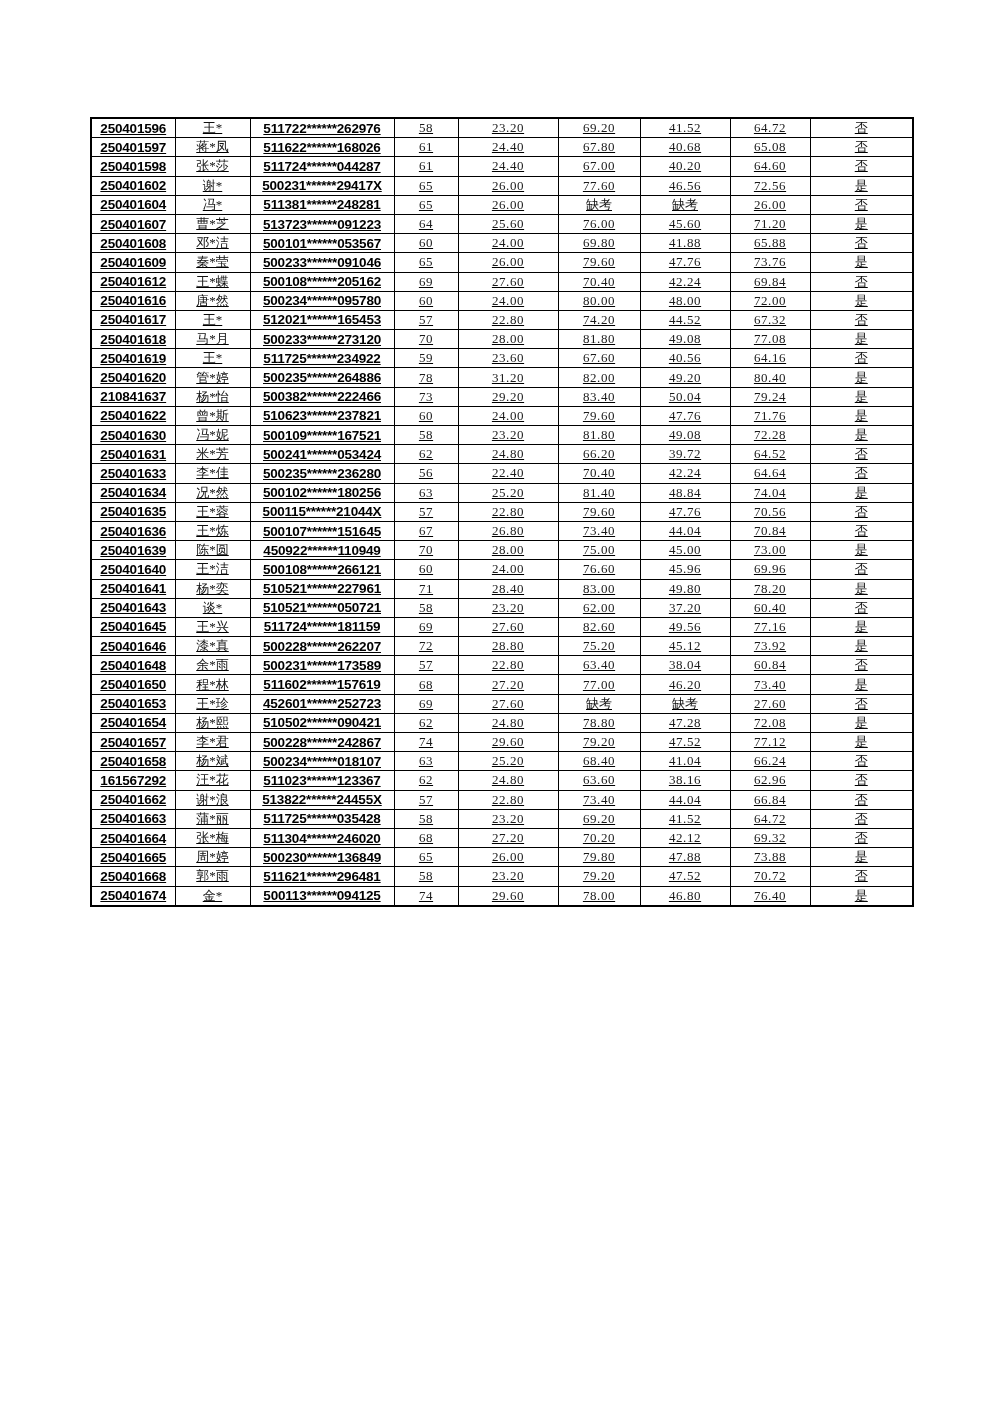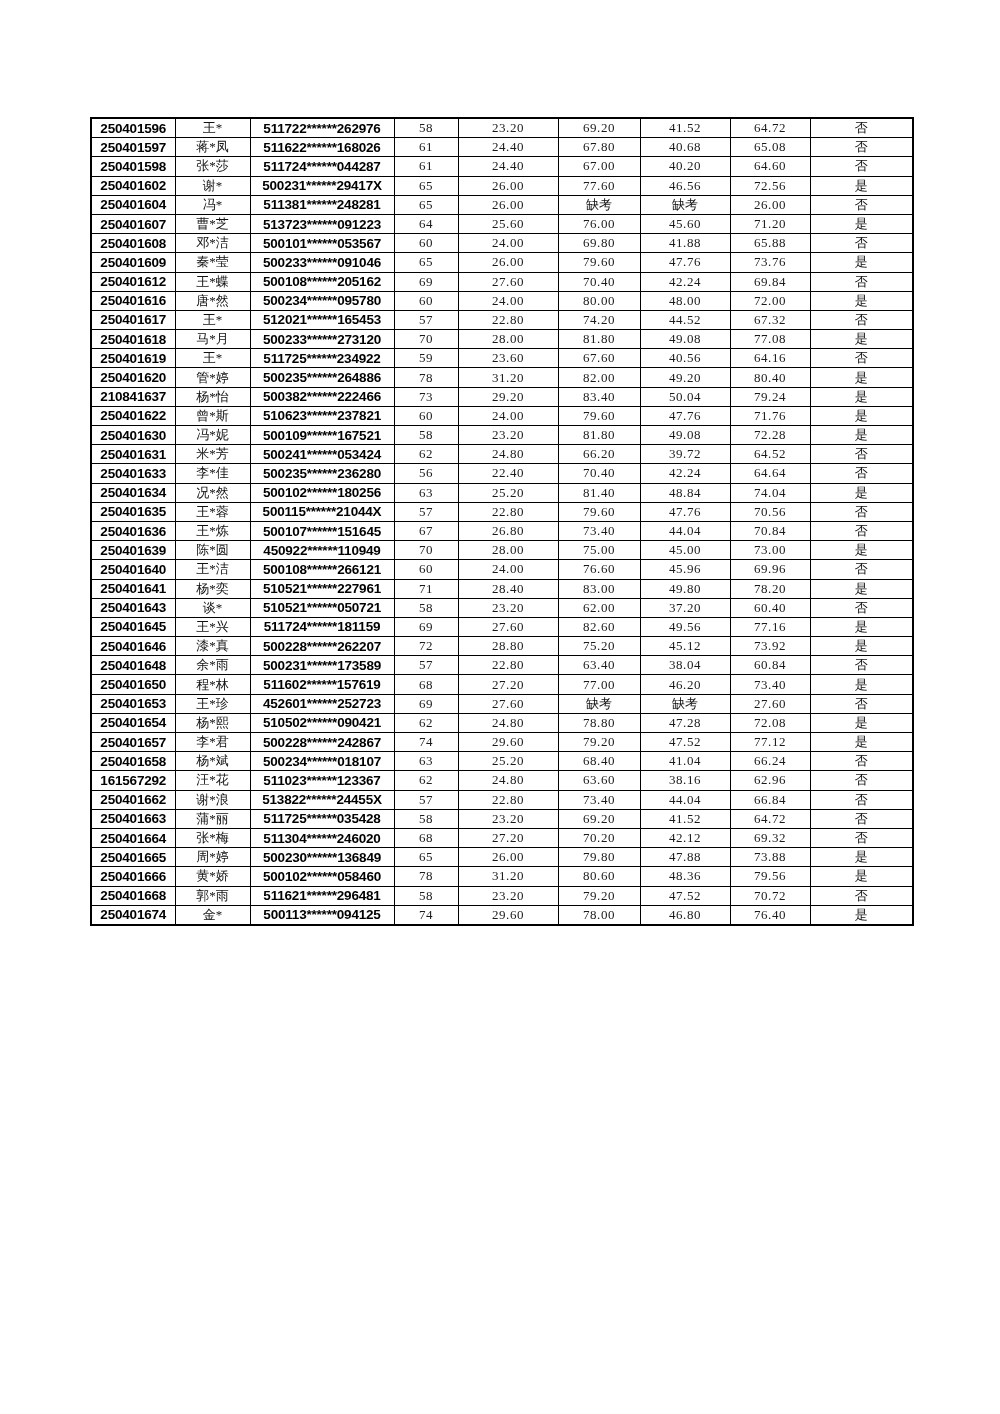--- a/index.html
+++ b/index.html
@@ -7,20 +7,21 @@
     width:1000px;height:1414px;background:#ffffff;
     font-family:"Liberation Sans",sans-serif;
   }
   .page{
     position:relative;width:1000px;height:1414px;background:#ffffff;overflow:hidden;
   }
   table.results{
     position:absolute;left:90px;top:117px;width:822px;
     border-collapse:collapse;table-layout:fixed;
     border:2px solid #000;
+    text-decoration:underline;
   }
   table.results td{
     border:1px solid #000;
     height:18.2px;
     padding:0 1px;
     text-align:center;
     vertical-align:middle;
     white-space:nowrap;
     overflow:hidden;
   }
@@ -486,31 +487,20 @@
           <td class="cjk">周*婷</td>
           <td class="num-bold">500230******136849</td>
           <td class="num">65</td>
           <td class="num">26.00</td>
           <td class="num">79.80</td>
           <td class="num">47.88</td>
           <td class="num">73.88</td>
           <td class="cjk">是</td>
         </tr>
         <tr>
-          <td class="num-bold">250401666</td>
-          <td class="cjk">黄*娇</td>
-          <td class="num-bold">500102******058460</td>
-          <td class="num">78</td>
-          <td class="num">31.20</td>
-          <td class="num">80.60</td>
-          <td class="num">48.36</td>
-          <td class="num">79.56</td>
-          <td class="cjk">是</td>
-        </tr>
-        <tr>
           <td class="num-bold">250401668</td>
           <td class="cjk">郭*雨</td>
           <td class="num-bold">511621******296481</td>
           <td class="num">58</td>
           <td class="num">23.20</td>
           <td class="num">79.20</td>
           <td class="num">47.52</td>
           <td class="num">70.72</td>
           <td class="cjk">否</td>
         </tr>

